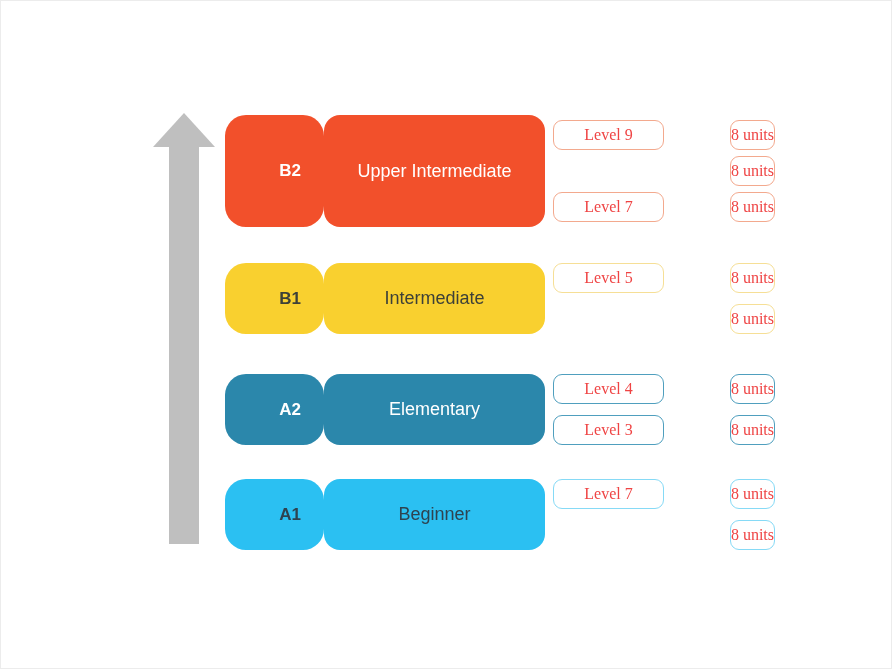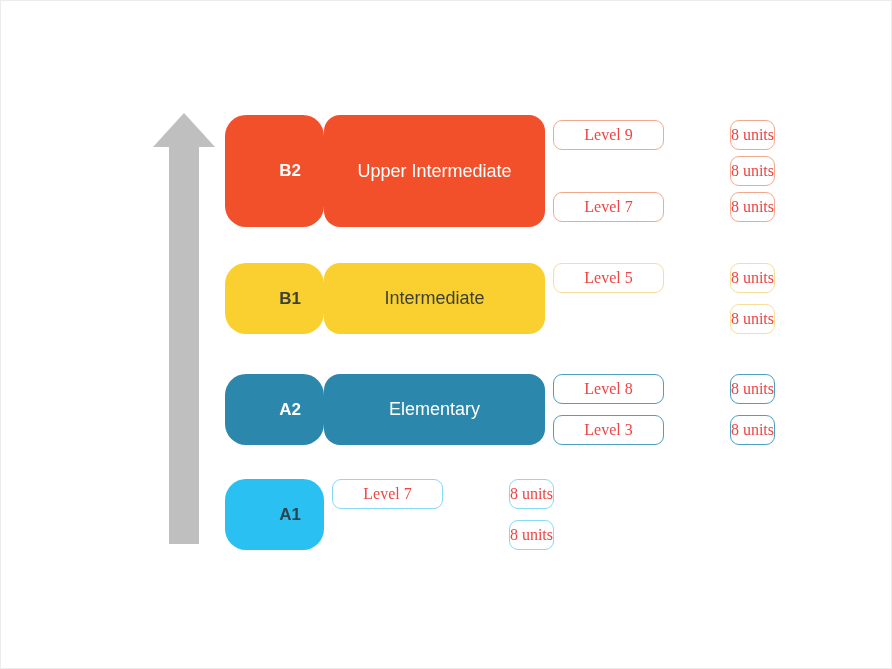--- a/index.html
+++ b/index.html
@@ -123,31 +123,32 @@
     <div class="pills units">
       <div class="pill">8 units</div>
       <div class="pill">8 units</div>
     </div>
   </div>
 
   <div class="row" style="top: 373px; height: 71px; --row-color: #2b87ab; --row-text: #ffffff; --pill-border: #4f9fbe;">
     <div class="badge">A2</div>
     <div class="bar">Elementary</div>
     <div class="pills levels">
-      <div class="pill">Level 8</div>
+      <div class="pill">Level 4</div>
       <div class="pill">Level 3</div>
     </div>
     <div class="pills units">
       <div class="pill">8 units</div>
       <div class="pill">8 units</div>
     </div>
   </div>
 
   <div class="row" style="top: 478px; height: 71px; --row-color: #2bc0f2; --row-text: #2e4350; --pill-border: #86daf6;">
     <div class="badge">A1</div>
+    <div class="bar">Beginner</div>
     <div class="pills levels">
       <div class="pill">Level 7</div>
     </div>
     <div class="pills units">
       <div class="pill">8 units</div>
       <div class="pill">8 units</div>
     </div>
   </div>
 
 </div>

